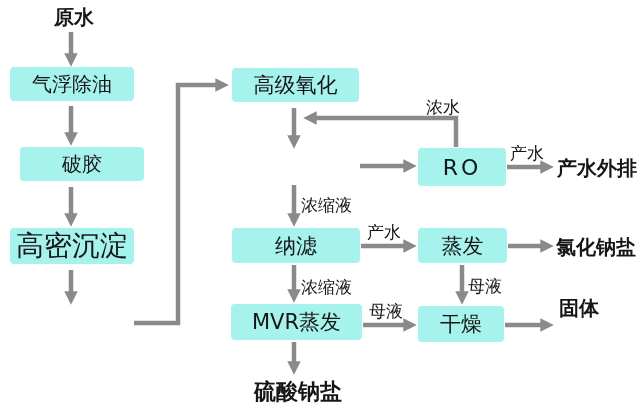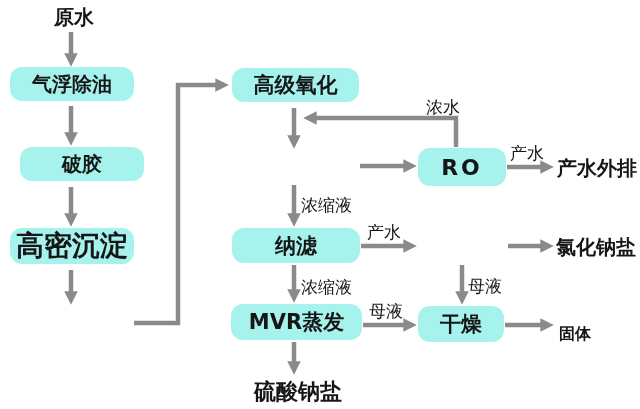--- a/index.html
+++ b/index.html
@@ -12,23 +12,23 @@
   body{font-family:"DejaVu Sans","Liberation Sans",sans-serif;}
   .canvas{
     position:relative;width:640px;height:409px;background:var(--bg);
     overflow:hidden;
     padding-left:48px;
   }
   svg.arrows{position:absolute;left:0;top:0;width:640px;height:409px;}
   .arrow{stroke:var(--arrow-color);stroke-width:4.5px;fill:none;stroke-linejoin:miter;}
   #ah-tri{fill:var(--arrow-color);}
   .box{
-    position:absolute;background:var(--box-fill);border-radius:12px;
+    position:absolute;background:var(--box-fill);border-radius:4px;
     display:flex;align-items:center;justify-content:center;
-    font-weight:bold;color:var(--text-color);white-space:nowrap;
+    font-weight:normal;color:var(--text-color);white-space:nowrap;
   }
   .ftxt{
     position:absolute;font-weight:bold;color:var(--text-color);white-space:nowrap;
   }
   .elabel{
     position:absolute;font-weight:normal;color:var(--text-color);
     font-size:17px;white-space:nowrap;
   }
 </style>
 </head>
@@ -58,31 +58,32 @@
     <path class="arrow" d="M462,265 L462,292" marker-end="url(#ah)"></path>
     <path class="arrow" d="M363,325 L404,325" marker-end="url(#ah)"></path>
     <path class="arrow" d="M294,342 L294,362" marker-end="url(#ah)"></path>
     <path class="arrow" d="M505,325 L541,325" marker-end="url(#ah)"></path>
   </svg>
 
   <div class="ftxt" style="left:54px;top:4px;font-size:20px">原水</div>
   <div class="ftxt" style="left:254px;top:377px;font-size:22px">硫酸钠盐</div>
   <div class="ftxt" style="left:557px;top:155px;font-size:20px">产水外排</div>
   <div class="ftxt" style="left:556px;top:234px;font-size:20px">氯化钠盐</div>
-  <div class="ftxt" style="left:559px;top:324px;font-size:16px">固体</div>
+  <div class="ftxt" style="left:559px;top:295px;font-size:20px">固体</div>
 
   <div class="box" style="left:10px;top:67px;width:124px;height:34px;font-size:20px">气浮除油</div>
   <div class="box" style="left:20px;top:147px;width:124px;height:34px;font-size:20px">破胶</div>
   <div class="box" style="left:10px;top:228px;width:124px;height:36px;font-size:28px">高密沉淀</div>
 
   <div class="box" style="left:232px;top:68px;width:127px;height:34px;font-size:21px">高级氧化</div>
   <div class="box" style="left:232px;top:228px;width:128px;height:35px;font-size:21px">纳滤</div>
   <div class="box" style="left:231px;top:304px;width:131px;height:36px;font-size:21px">MVR蒸发</div>
 
   <div class="box" style="left:418px;top:148px;width:88px;height:38px;font-size:22px;letter-spacing:3px">RO</div>
+  <div class="box" style="left:418px;top:228px;width:89px;height:35px;font-size:21px">蒸发</div>
   <div class="box" style="left:418px;top:306px;width:86px;height:36px;font-size:21px">干燥</div>
 
   <div class="elabel" style="left:426px;top:96px">浓水</div>
   <div class="elabel" style="left:510px;top:142px">产水</div>
   <div class="elabel" style="left:301px;top:194px">浓缩液</div>
   <div class="elabel" style="left:367px;top:221px">产水</div>
   <div class="elabel" style="left:301px;top:276px">浓缩液</div>
   <div class="elabel" style="left:468px;top:275px">母液</div>
   <div class="elabel" style="left:369px;top:300px">母液</div>
 

